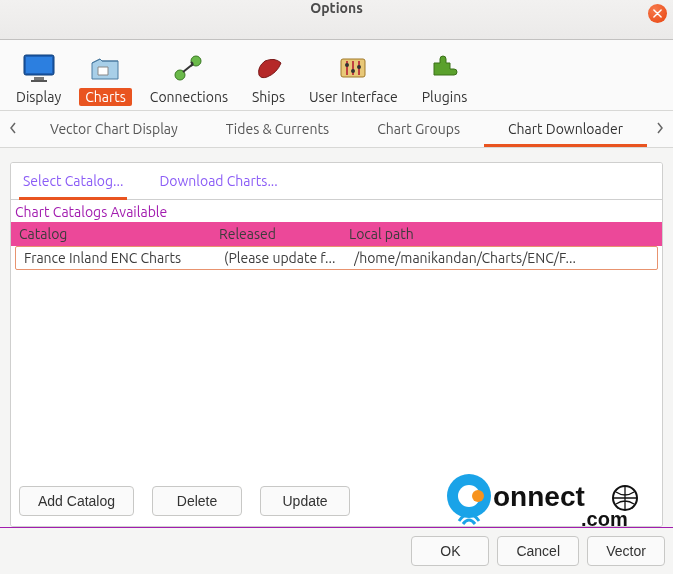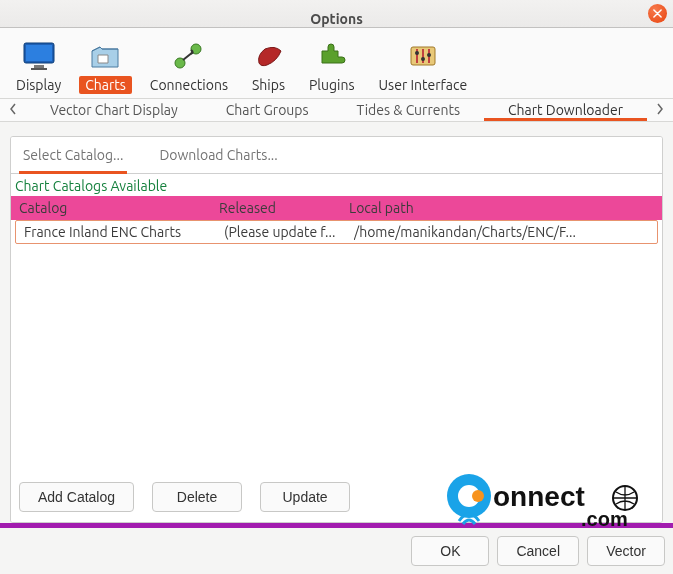--- a/index.html
+++ b/index.html
@@ -10,23 +10,23 @@
     background: #f5f5f4;
     width: 673px;
     height: 574px;
     overflow: hidden;
     display: flex;
     flex-direction: column;
   }
   .titlebar {
     background: linear-gradient(#f2f1f0, #ebeae9);
     border-bottom: 1px solid #c2c1c0;
-    height: 28px;
-    display: flex;
-    align-items: flex-end;
+    height: 40px;
+    display: flex;
+    align-items: flex-start;
     justify-content: center;
     position: relative;
   }
   .titlebar .title { font-weight: bold; font-size: 14px; color: #4c4c4c; }
   .close-btn {
     position: absolute;
     right: 6px; top: 4px;
     width: 19px; height: 19px;
     border-radius: 50%;
     background: radial-gradient(circle at 35% 30%, #f77a4c, #e8440f);
@@ -58,21 +58,21 @@
     border-radius: 2px;
   }
   .tool .label { padding: 1px 6px; }
 
   .tabstrip {
     display: flex;
     align-items: center;
     border-top: 1px solid #d8d8d6;
     border-bottom: 1px solid #d8d8d6;
     background: #fafafa;
-    height: 24px;
+    height: 38px;
     position: relative;
   }
   .tab-arrow {
     width: 26px;
     text-align: center;
     color: #888;
     cursor: pointer;
     font-size: 14px;
   }
   .tabstrip .tab {
@@ -109,31 +109,31 @@
   .innertabs {
     display: flex;
     border-bottom: 1px solid #cfcfcf;
     padding: 6px 0 0 8px;
     gap: 28px;
     background: #fff;
   }
   .innertabs .itab {
     padding: 4px 4px 8px 4px;
     cursor: pointer;
-    color: #737373;
+    color: #8b5cf6;
   }
   .innertabs .itab.active {
     border-bottom: 3px solid #e95420;
     margin-bottom: -1px;
   }
 
   .section-label {
     padding: 4px 4px 2px 4px;
     font-size: 14px;
-    color: #15803d;
+    color: #a21caf;
     background: #fff;
   }
   .table-head {
     display: flex;
     padding: 4px 8px;
     color: #3c3c3c;
     background: #ec4899;
   }
   .col-catalog { width: 200px; }
   .col-released { width: 130px; }
@@ -166,21 +166,21 @@
     cursor: pointer;
     min-width: 90px;
     text-align: center;
   }
 
   .footer {
     display: flex;
     justify-content: flex-end;
     gap: 8px;
     padding: 8px;
-    border-top: 5px solid #a21caf;
+    border-top: 1px solid #a21caf;
     background: #f5f5f4;
   }
 
   .watermark {
     position: absolute;
     right: 12px;
     bottom: 35px;
     pointer-events: none;
   }
 </style>
@@ -229,54 +229,54 @@
     </div>
     <span class="label">Connections</span>
   </div>
   <div class="tool">
     <div class="iconbox">
       <svg width="32" height="30" viewBox="0 0 32 30">
           <path d="M6 22 Q4 14 12 8 Q22 4 28 10 Q24 20 14 24 Q8 26 6 22 Z" fill="#b52828" stroke="#7a1818"></path>
         </svg>
     </div>
     <span class="label">Ships</span>
-  </div>
-  <div class="tool">
-    <div class="iconbox">
-      <svg width="32" height="30" viewBox="0 0 32 30">
-          <path d="M8 12 h6 v-4 a3 3 0 0 1 6 0 v4 h4 v6 h4 a3 3 0 0 1 0 6 h-4 v0 h-16 z" fill="#5aa02c" stroke="#3a7018" transform="translate(-2,-2)"></path>
-        </svg>
-    </div>
-    <span class="label">Plugins</span>
   </div>
   <div class="tool">
     <div class="iconbox">
       <svg width="32" height="30" viewBox="0 0 32 30">
           <rect x="4" y="6" width="24" height="18" rx="2" fill="#e8c878" stroke="#a07828"></rect>
           <line x1="10" y1="8" x2="10" y2="22" stroke="#c04040" stroke-width="2"></line>
           <line x1="16" y1="8" x2="16" y2="22" stroke="#c04040" stroke-width="2"></line>
           <line x1="22" y1="8" x2="22" y2="22" stroke="#c04040" stroke-width="2"></line>
           <circle cx="10" cy="12" r="2" fill="#333"></circle>
           <circle cx="16" cy="18" r="2" fill="#333"></circle>
           <circle cx="22" cy="14" r="2" fill="#333"></circle>
         </svg>
     </div>
     <span class="label">User Interface</span>
   </div>
+  <div class="tool">
+    <div class="iconbox">
+      <svg width="32" height="30" viewBox="0 0 32 30">
+          <path d="M8 12 h6 v-4 a3 3 0 0 1 6 0 v4 h4 v6 h4 a3 3 0 0 1 0 6 h-4 v0 h-16 z" fill="#5aa02c" stroke="#3a7018" transform="translate(-2,-2)"></path>
+        </svg>
+    </div>
+    <span class="label">Plugins</span>
+  </div>
 </div>
 
 <div class="tabstrip">
   <div class="tab-arrow">
     <svg width="8" height="12" viewBox="0 0 8 12">
         <path d="M6 1 L2 6 L6 11" stroke="#666" fill="none" stroke-width="1.5"></path>
       </svg>
   </div>
   <div class="tab">Vector Chart Display</div>
+  <div class="tab">Tides &amp; Currents</div>
   <div class="tab">Chart Groups</div>
-  <div class="tab">Tides &amp; Currents</div>
   <div class="tab active">Chart Downloader</div>
   <div class="tab-arrow">
     <svg width="8" height="12" viewBox="0 0 8 12">
         <path d="M2 1 L6 6 L2 11" stroke="#666" fill="none" stroke-width="1.5"></path>
       </svg>
   </div>
 </div>
 
 <div class="sub-area">
   <div class="panel">

